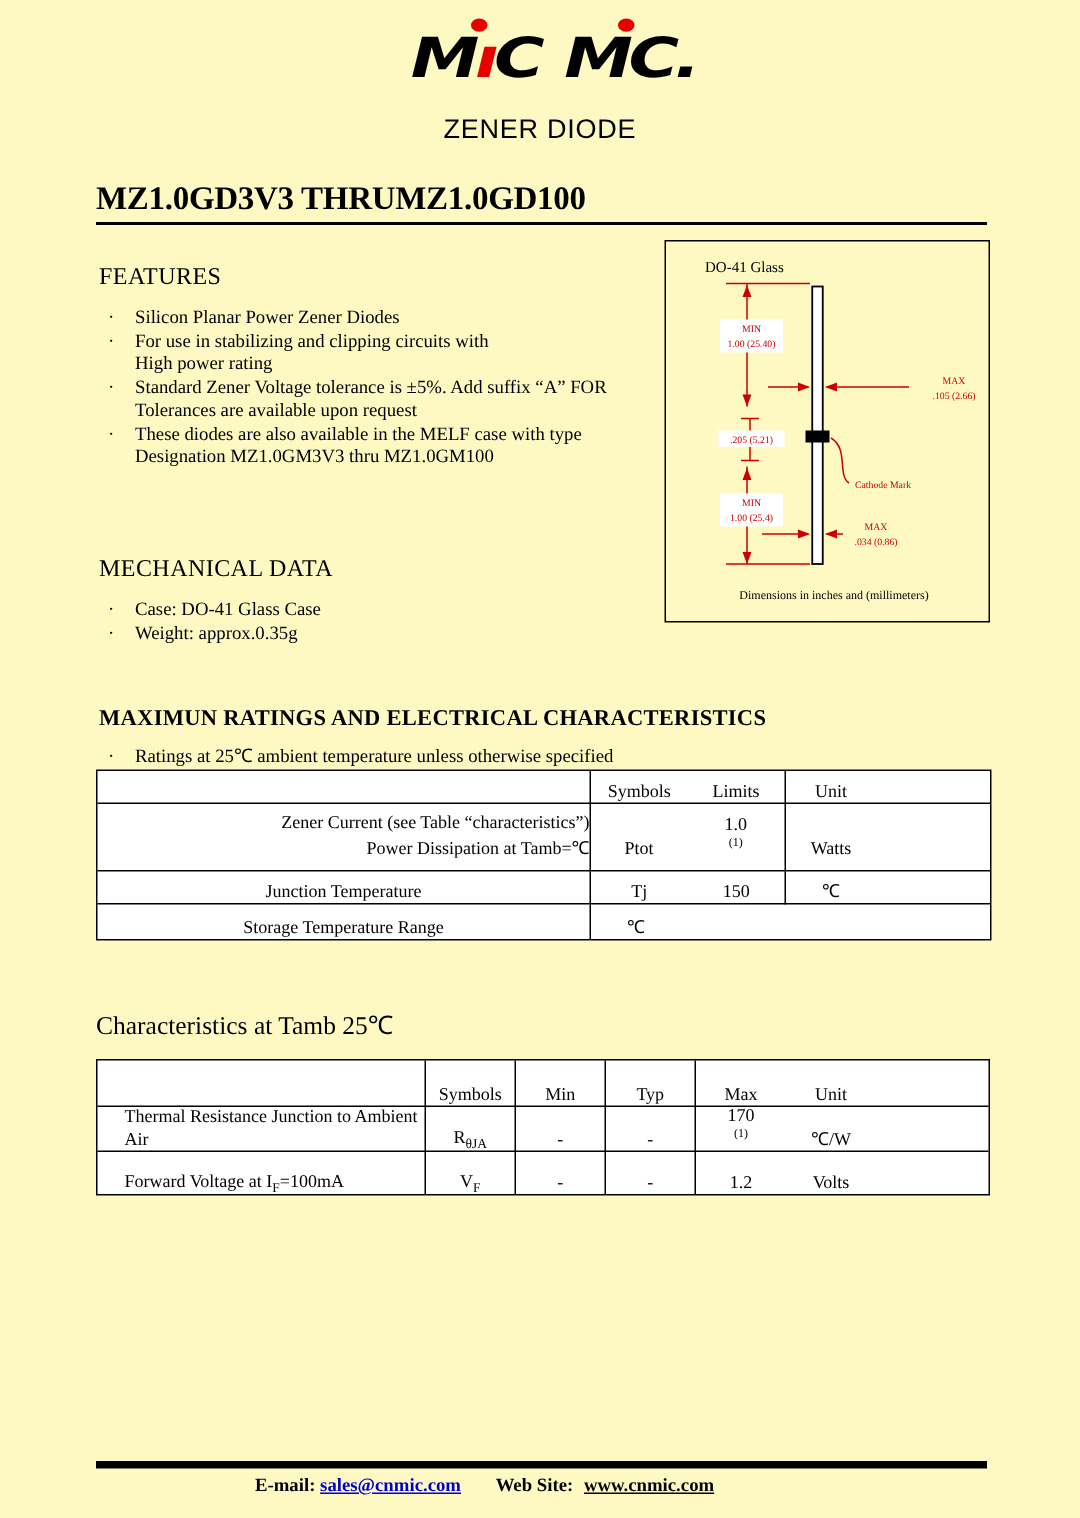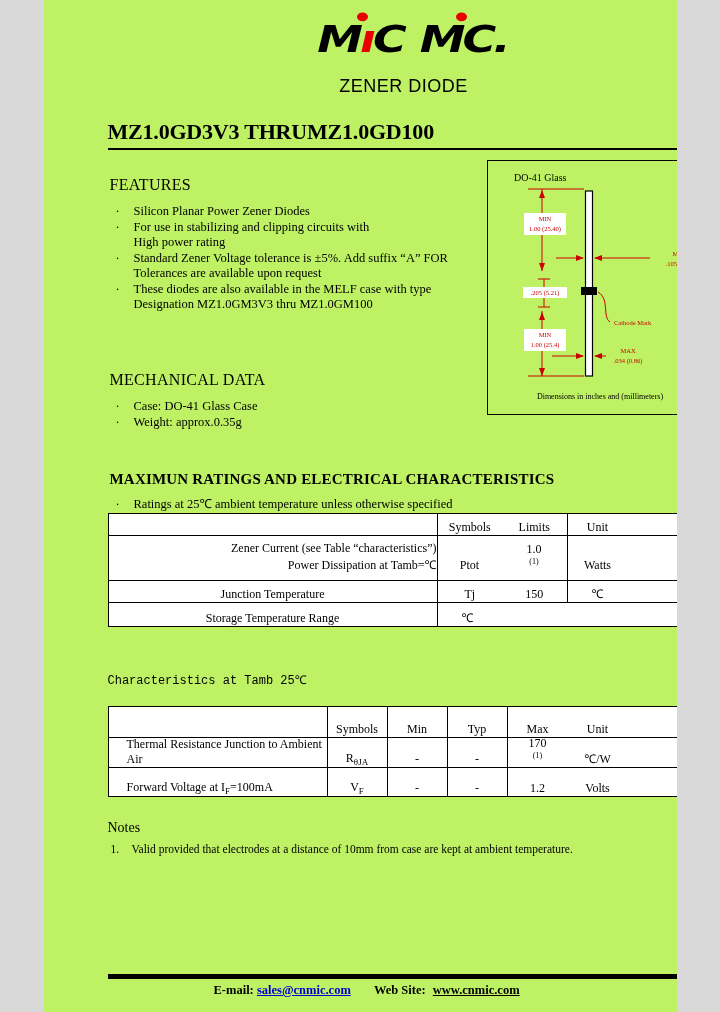--- a/index.html
+++ b/index.html
@@ -1,19 +1,19 @@
 <!DOCTYPE html>
 <html><head>
 <meta charset="utf-8">
 <style>
   * { margin:0; padding:0; box-sizing:border-box; }
   html,body { background:#d8d8d8; }
   .page {
-    position:relative; width:633px; height:1012px; margin:0 auto;
-    background:#bef264; font-family:"Liberation Serif", serif; color:#000;
+    position:relative; width:720px; height:1012px; margin:0 auto;
+    background:#fef9c3; font-family:"Liberation Serif", serif; color:#000;
     overflow:hidden;
   }
   
   .logo-wrap { position:absolute; top:14px; left:0; width:720px; text-align:center; }
   .logo {
     display:inline-flex; gap:16px; margin-left:18px;
     font-family:"DejaVu Sans", sans-serif; font-weight:bold; font-style:italic;
     font-size:46px; letter-spacing:-3px; line-height:1;
     transform:scaleY(0.8); transform-origin:top;
   }
@@ -59,21 +59,21 @@
   .c.split span { display:inline-block; width:65px; text-align:center; }
   .c.unitzone { justify-content:flex-start; }
   .c.unitzone span { display:inline-block; width:60px; text-align:center; }
   .c.maxunit { justify-content:flex-start; }
   .c.maxunit span { display:inline-block; width:60px; text-align:center; }
   .c.tall-param { flex-direction:column; justify-content:space-between; padding:5px 0 7px; }
   .c.v-bottom { align-items:flex-end; padding-bottom:7px; }
   .c.left-param { justify-content:flex-start; padding-left:18px; }
   sup { font-size:8px; }
   sub { font-size:9px; }
-  .char-line { position:absolute; left:64px; top:671px; font-size:12px;font-family:Liberation Mono, monospace; }
+  .char-line { position:absolute; left:64px; top:671px; font-size:17px; }
   
   .notes { position:absolute; left:64px; top:820px; width:560px; }
   .notes-heading { font-size:14px; margin-bottom:6px; }
   .note-row { display:flex; font-size:11.5px; line-height:14px; }
   .note-num { width:24px; padding-left:3px; }
   
   .footer-rule { position:absolute; left:64px; top:974px; width:594px; height:5px; background:#000; }
   .footer-text { position:absolute; left:170px; top:983px; font-size:12.5px; font-weight:bold; }
   .footer-text a { text-decoration:underline; }
   a.email-link { color:#0000cc; }
@@ -271,27 +271,20 @@
       <span><span>V</span><sub>F</sub></span>
     </div>
     <div class="c last-row">-</div>
     <div class="c last-row">-</div>
     <div class="c last-col last-row maxunit">
       <span>1.2</span>
       <span>Volts</span>
     </div>
   </div>
 
-  <div class="notes">
-    <div class="notes-heading">Notes</div>
-    <div class="note-row">
-      <span class="note-num">1.</span>
-      <span>Valid provided that electrodes at a distance of 10mm from case are kept at ambient temperature.</span>
-    </div>
-  </div>
 
   <div class="footer-rule"></div>
   <div class="footer-text">
     <span>E-mail:</span>
     <a href="#" class="email-link">sales@cnmic.com</a>
     <span class="web-label">Web Site:</span>
     <a href="#" class="web-link">www.cnmic.com</a>
   </div>
 
 </div>

